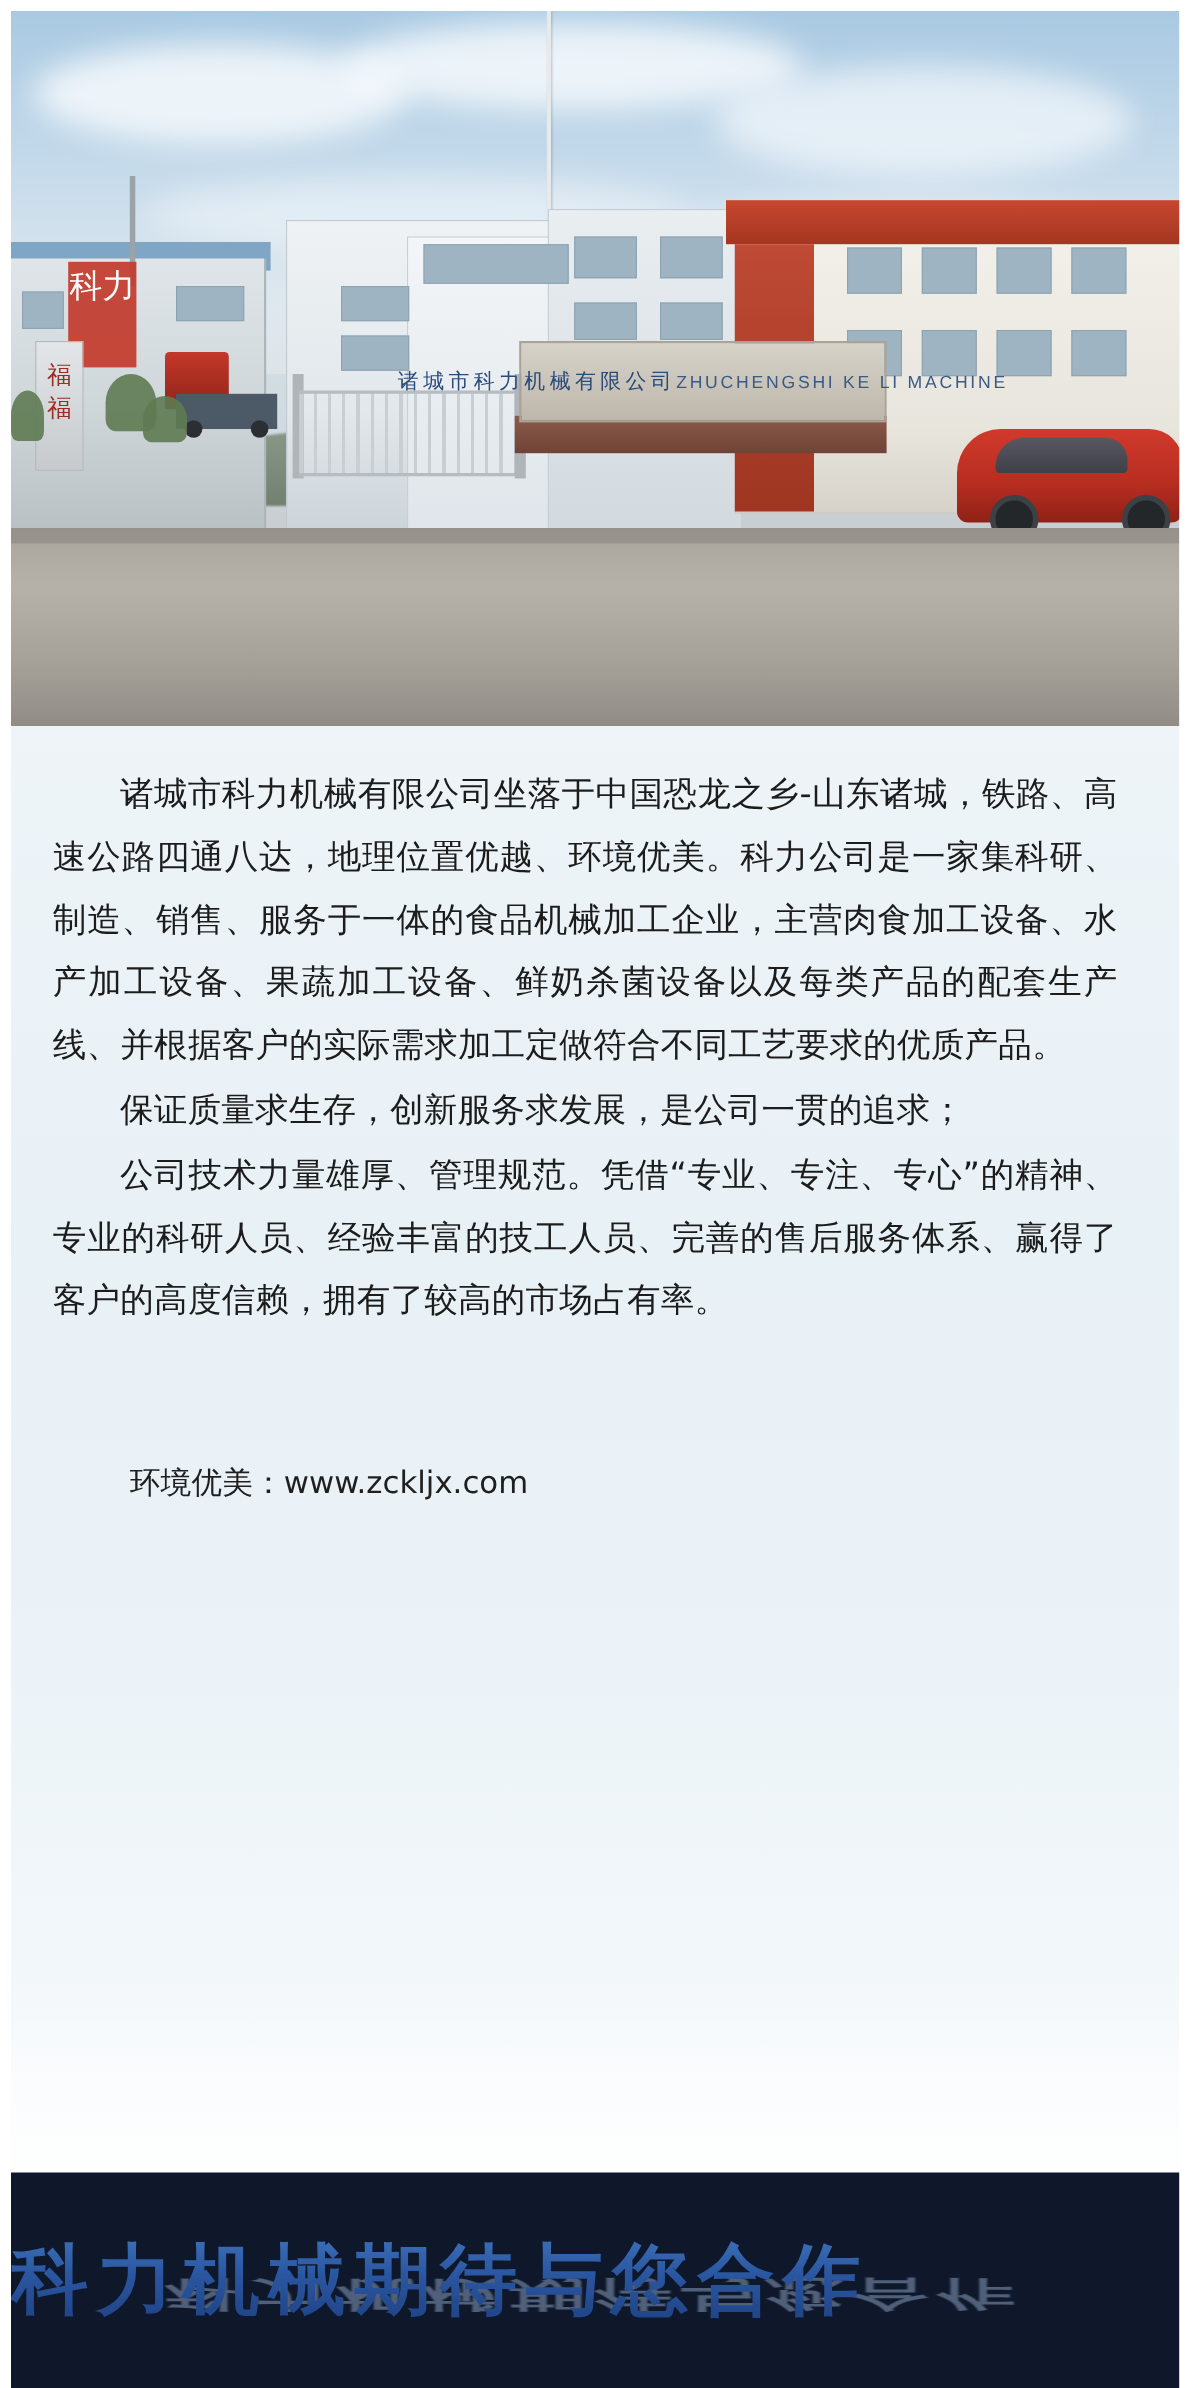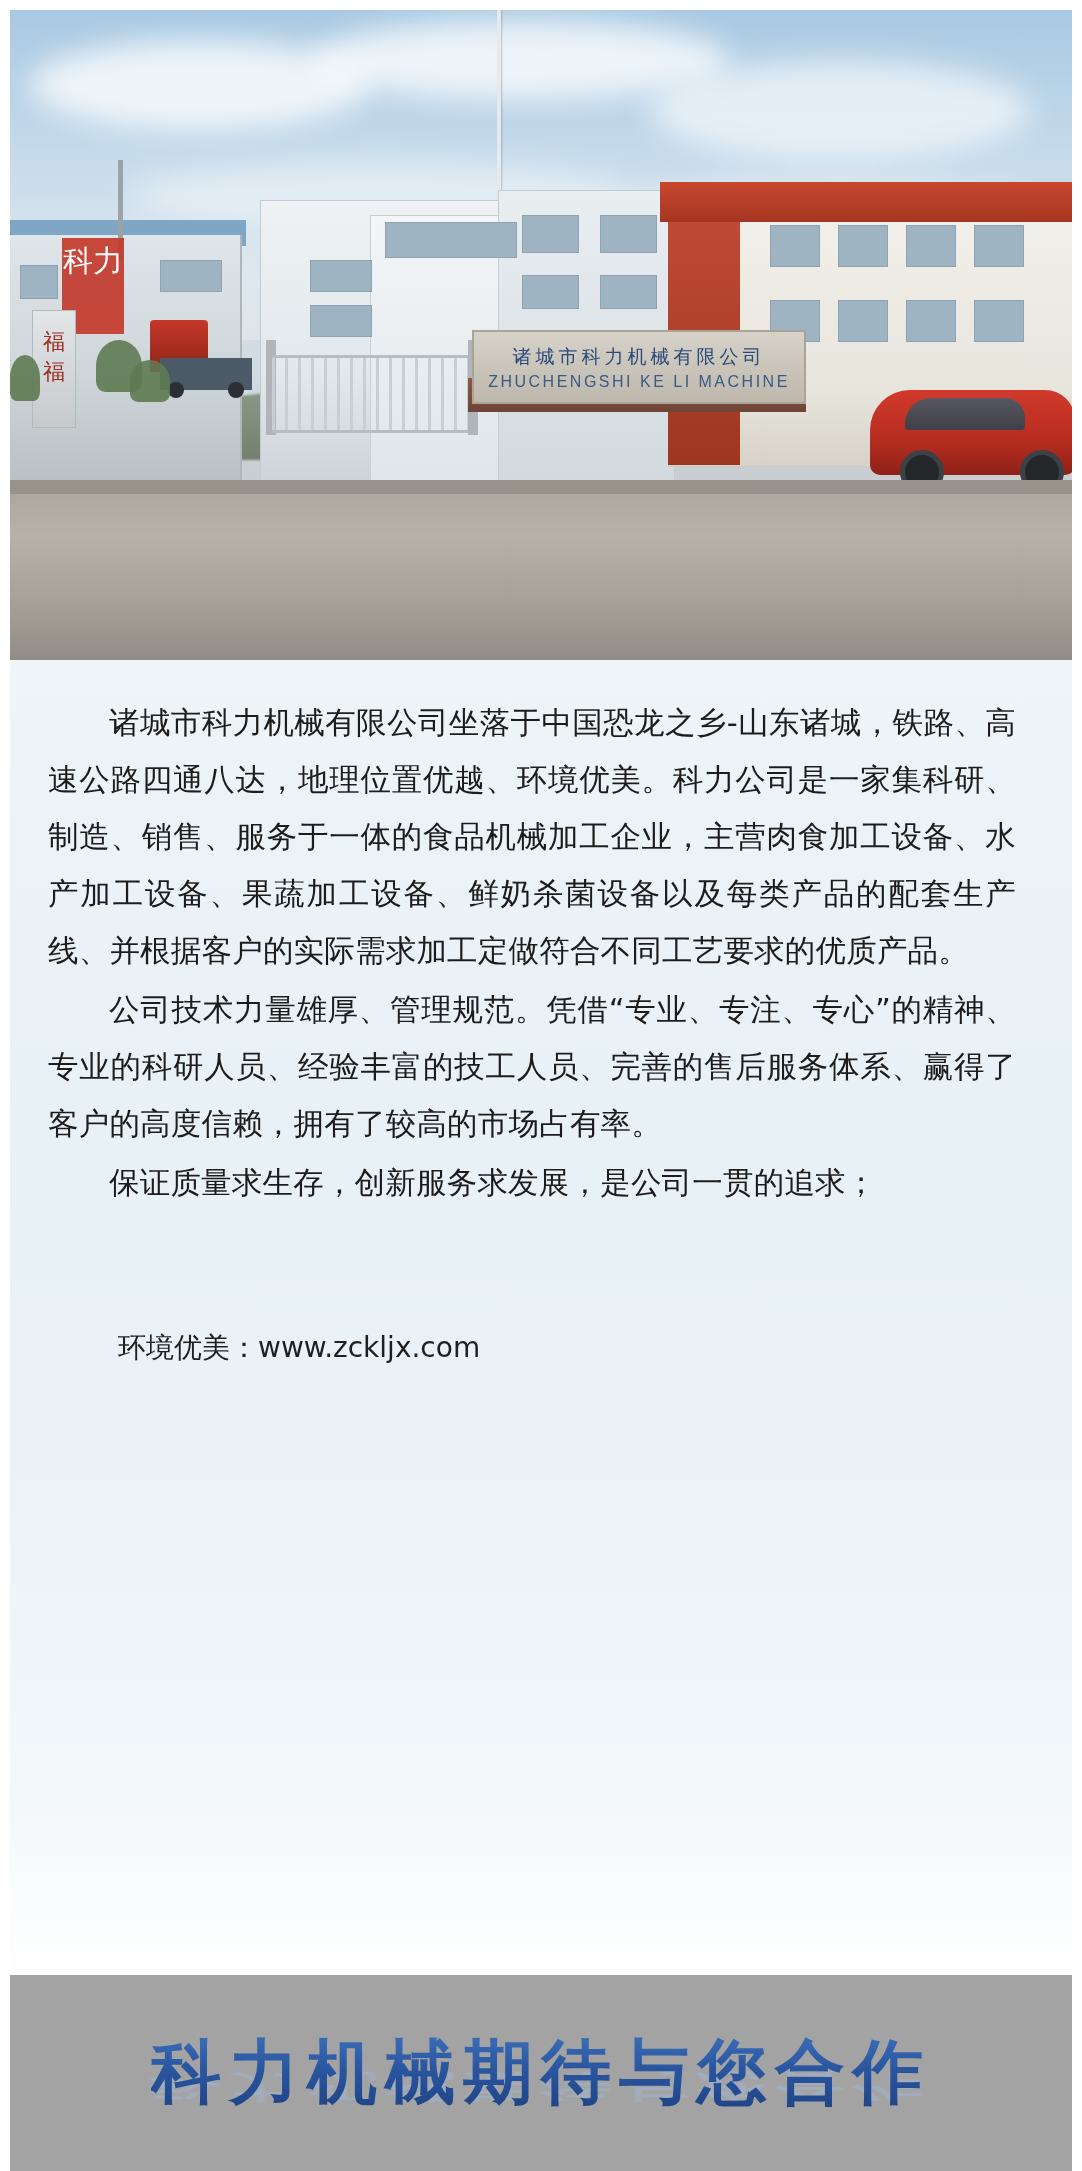--- a/index.html
+++ b/index.html
@@ -161,24 +161,23 @@
     box-shadow: 1px 0 2px rgba(0,0,0,.2);
   }
 
   
   .wall-sign {
     position: absolute;
     left: 462px; top: 300px; width: 330px; height: 70px;
     background: linear-gradient(to bottom, #d7d2c8, #bdb7ac);
     border: 2px solid #a9a398;
     display: flex;
-    flex-direction: column;
+    flex-direction: row;
     align-items: center;
     justify-content: center;
-    margin-top: 20px;
   }
   .wall-sign .cn {
     font-size: 19px;
     color: #2a4a7a;
     letter-spacing: 4px;
     font-family: "DejaVu Sans", sans-serif;
     white-space: nowrap;
   }
   .wall-sign .en {
     font-size: 16px;
@@ -303,24 +302,23 @@
     margin-top: 118px;
     padding-left: 70px;
   }
 
   
   .footer {
     position: relative;
     width: 1062px;
     height: 196px;
     flex: none;
-    background: #a3a3a3;
+    background: #0f172a;
     display: flex;
     align-items: center;
-    justify-content: center;
     overflow: hidden;
   }
   .slogan {
     font-family: "DejaVu Sans", sans-serif;
     font-size: 70px;
     font-weight: bold;
     letter-spacing: 8px;
     color: #2b5fa8;
     background: linear-gradient(to bottom, #3f74bd 0%, #2a56a0 45%, #1d3f80 100%);
     -webkit-background-clip: text;
@@ -419,22 +417,22 @@
     <div class="ground-edge"></div>
 
     <div class="fu-pillar">福福</div>
     <div class="shrub" style="left:86px;top:330px;width:46px;height:52px;"></div>
     <div class="shrub" style="left:120px;top:350px;width:40px;height:42px;"></div>
     <div class="shrub" style="left:0px;top:345px;width:30px;height:46px;"></div>
   </div>
 
   <div class="body-block">
     <p class="para">诸城市科力机械有限公司坐落于中国恐龙之乡-山东诸城，铁路、高速公路四通八达，地理位置优越、环境优美。科力公司是一家集科研、制造、销售、服务于一体的食品机械加工企业，主营肉食加工设备、水产加工设备、果蔬加工设备、鲜奶杀菌设备以及每类产品的配套生产线、并根据客户的实际需求加工定做符合不同工艺要求的优质产品。</p>
+    <p class="para">保证质量求生存，创新服务求发展，是公司一贯的追求；</p>
     <p class="para">公司技术力量雄厚、管理规范。凭借“专业、专注、专心”的精神、专业的科研人员、经验丰富的技工人员、完善的售后服务体系、赢得了客户的高度信赖，拥有了较高的市场占有率。</p>
-    <p class="para">保证质量求生存，创新服务求发展，是公司一贯的追求；</p>
     <div class="website">环境优美：www.zckljx.com</div>
   </div>
 
   <div class="footer">
     <div class="slogan">科力机械期待与您合作</div>
     <div class="slogan-reflection">科力机械期待与您合作</div>
   </div>
 
 </div>
 

